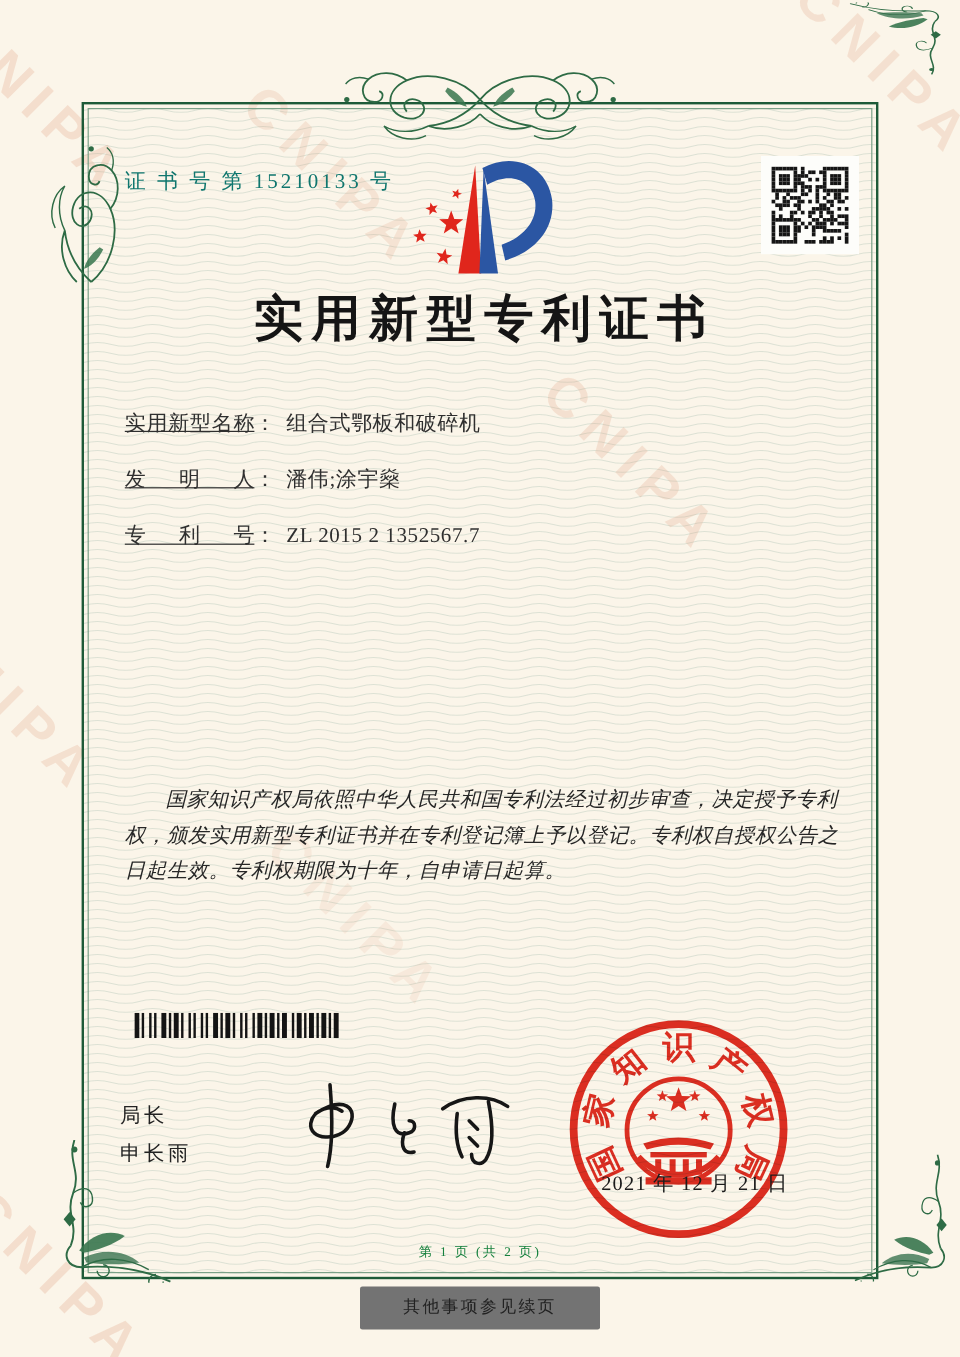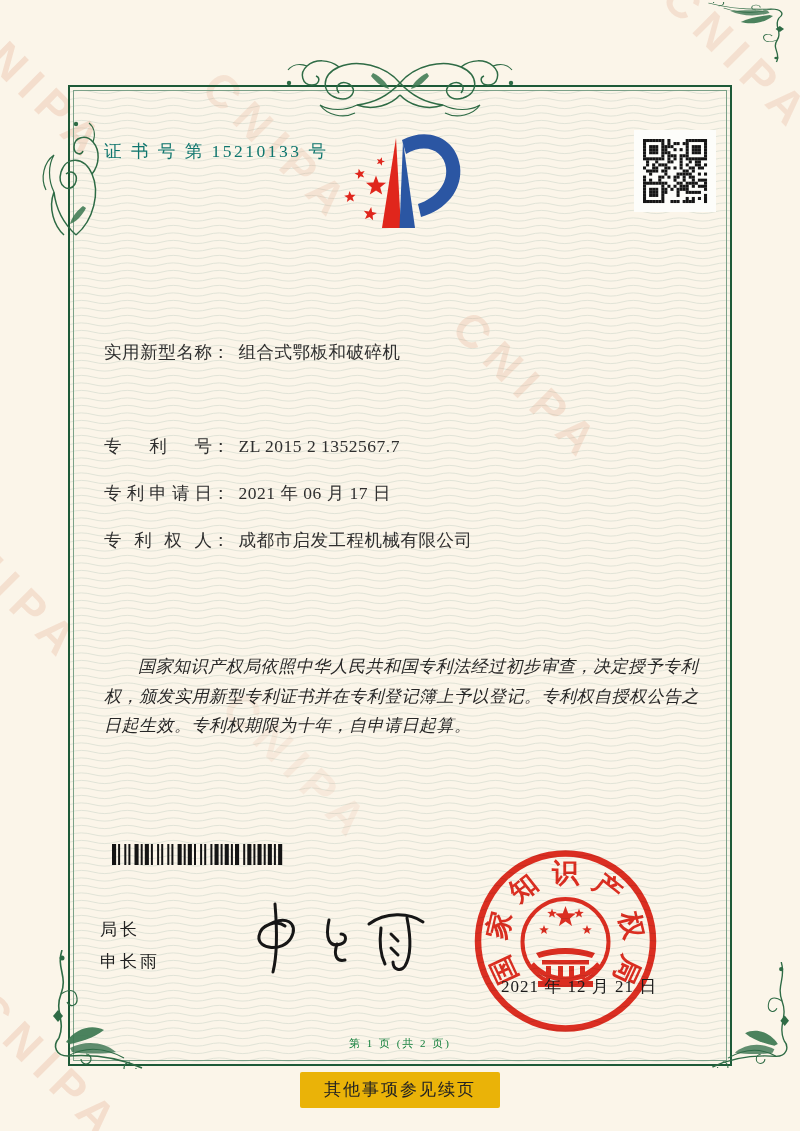--- a/index.html
+++ b/index.html
@@ -36,21 +36,21 @@
     font-size:17.5px;letter-spacing:2.5px;color:#0f766e;}
   .qr-wrap{position:absolute;left:634px;top:130px;z-index:5;}
   .logo-wrap{position:absolute;left:336px;top:124px;z-index:5;}
   .logo-red{fill:var(--logo-red);}
   .logo-blue{fill:var(--logo-blue);}
   .title{position:absolute;left:0;top:238px;width:100%;z-index:5;
     text-align:center;font-size:41px;font-weight:bold;color:#151515;
     letter-spacing:7px;padding-left:7px;box-sizing:border-box;}
   .field-row{position:absolute;left:104px;z-index:5;font-size:17.5px;
     color:#2f2f2f;white-space:nowrap;}
-  .f-label{display:inline-block;width:108px;text-align:justify;text-align-last:justify;vertical-align:top;}
+  .f-label{display:inline-block;width:108px;text-align:justify;text-align-last:justify;vertical-align:top;text-decoration:underline;}
   .f-colon{display:inline-block;margin-right:9px;}
   .f-value{letter-spacing:.5px;}
   .grant-2{position:absolute;left:269px;top:0;}
   .body-text{position:absolute;left:104px;top:652px;width:600px;z-index:5;
     font-size:17px;line-height:29.5px;color:#262626;font-style:italic;}
   .body-text p{margin:0;text-indent:2em;letter-spacing:.5px;}
   .barcode{position:absolute;left:112px;top:844px;z-index:5;}
   .director{position:absolute;left:100px;z-index:5;
     font-family:"Liberation Sans",sans-serif;font-size:17px;
     letter-spacing:3px;color:#222;}
@@ -59,22 +59,22 @@
   .seal-stroke{stroke:var(--seal-red);fill:none;}
   .seal-fill{fill:var(--seal-red);}
   #seal-ring-text text{fill:var(--seal-red);font-size:27px;font-weight:bold;
     text-anchor:middle;dominant-baseline:central;
     font-family:"Liberation Serif",serif;}
   .seal-date{position:absolute;left:501px;top:975px;z-index:6;
     font-size:17px;letter-spacing:1px;color:#1b1b1b;white-space:nowrap;}
   .page-ind{position:absolute;left:0;top:1036px;width:100%;z-index:5;
     text-align:center;font-size:11px;letter-spacing:2px;color:#15803d;}
   .footer-note{position:absolute;left:300px;top:1072px;width:200px;height:36px;
-    z-index:5;background:#eab308;border-radius:2px;text-align:center;
-    line-height:36px;font-size:17px;letter-spacing:2px;color:#222;}
+    z-index:5;background:#737373;border-radius:2px;text-align:center;
+    line-height:36px;font-size:14px;letter-spacing:2px;color:#222;}
 </style>
 </head>
 <body>
 
 <svg width="0" height="0" style="position:absolute" aria-hidden="true">
   <defs>
     <g id="orn-half" fill="none" stroke="#2e6b45" stroke-width="1.5">
       <path d="M115,26 C100,8 72,2 54,10 C36,18 36,36 52,41 C66,45 74,33 64,27 C56,23 48,29 54,36"></path>
       <path d="M115,26 C104,38 90,46 72,48 C88,54 106,48 115,38"></path>
       <path d="M54,10 C44,2 30,2 22,9 C14,16 17,28 27,28 C34,28 36,21 31,19"></path>
@@ -381,32 +381,30 @@
       <g id="logo-stars">
           <polygon points="40.0,51.5 42.6,58.4 50.0,58.8 44.2,63.4 46.2,70.5 40.0,66.4 33.8,70.5 35.8,63.4 30.0,58.8 37.4,58.4" fill="#e0261c"></polygon>
           <polygon points="45.9,33.2 46.0,36.4 49.0,37.5 46.0,38.6 45.9,41.8 43.9,39.3 40.9,40.1 42.6,37.5 40.9,34.9 43.9,35.7" fill="#e0261c"></polygon>
           <polygon points="22.7,44.7 24.9,47.9 28.7,47.1 26.3,50.2 28.2,53.5 24.6,52.2 21.9,55.1 22.0,51.2 18.5,49.6 22.2,48.5" fill="#e0261c"></polygon>
           <polygon points="13.5,67.0 15.3,70.8 19.5,70.7 16.5,73.6 17.9,77.5 14.2,75.5 10.9,78.1 11.7,74.0 8.2,71.7 12.3,71.1" fill="#e0261c"></polygon>
           <polygon points="35.2,83.1 36.1,88.0 40.9,89.0 36.6,91.4 37.1,96.3 33.5,92.9 29.0,94.9 31.1,90.4 27.8,86.7 32.7,87.4" fill="#e0261c"></polygon>
         </g>
     </svg>
   </div>
 
+  <div class="title">实用新型专利证书</div>
 
   <div class="field-row" style="top:340px">
     <span class="f-label">实用新型名称</span><span class="f-colon">：</span><span class="f-value">组合式鄂板和破碎机</span>
   </div>
+  <div class="field-row" style="top:387px">
+    <span class="f-label">发明人</span><span class="f-colon">：</span><span class="f-value">潘伟;涂宇燊</span>
+  </div>
   <div class="field-row" style="top:434px">
     <span class="f-label">专利号</span><span class="f-colon">：</span><span class="f-value">ZL 2015 2 1352567.7</span>
-  </div>
-  <div class="field-row" style="top:481px">
-    <span class="f-label">专利申请日</span><span class="f-colon">：</span><span class="f-value">2021 年 06 月 17 日</span>
-  </div>
-  <div class="field-row" style="top:528px">
-    <span class="f-label">专利权人</span><span class="f-colon">：</span><span class="f-value">成都市启发工程机械有限公司</span>
   </div>
 
   <div class="body-text">
     <p>国家知识产权局依照中华人民共和国专利法经过初步审查，决定授予专利权，颁发实用新型专利证书并在专利登记簿上予以登记。专利权自授权公告之日起生效。专利权期限为十年，自申请日起算。</p>
   </div>
 
   <svg id="barcode-svg" class="barcode" width="208" height="22">
       <rect x="0.0" y="0" width="4.1" height="21" fill="#141414"></rect>
       <rect x="6.1" y="0" width="2.0" height="21" fill="#141414"></rect>
       <rect x="12.3" y="0" width="2.0" height="21" fill="#141414"></rect>

